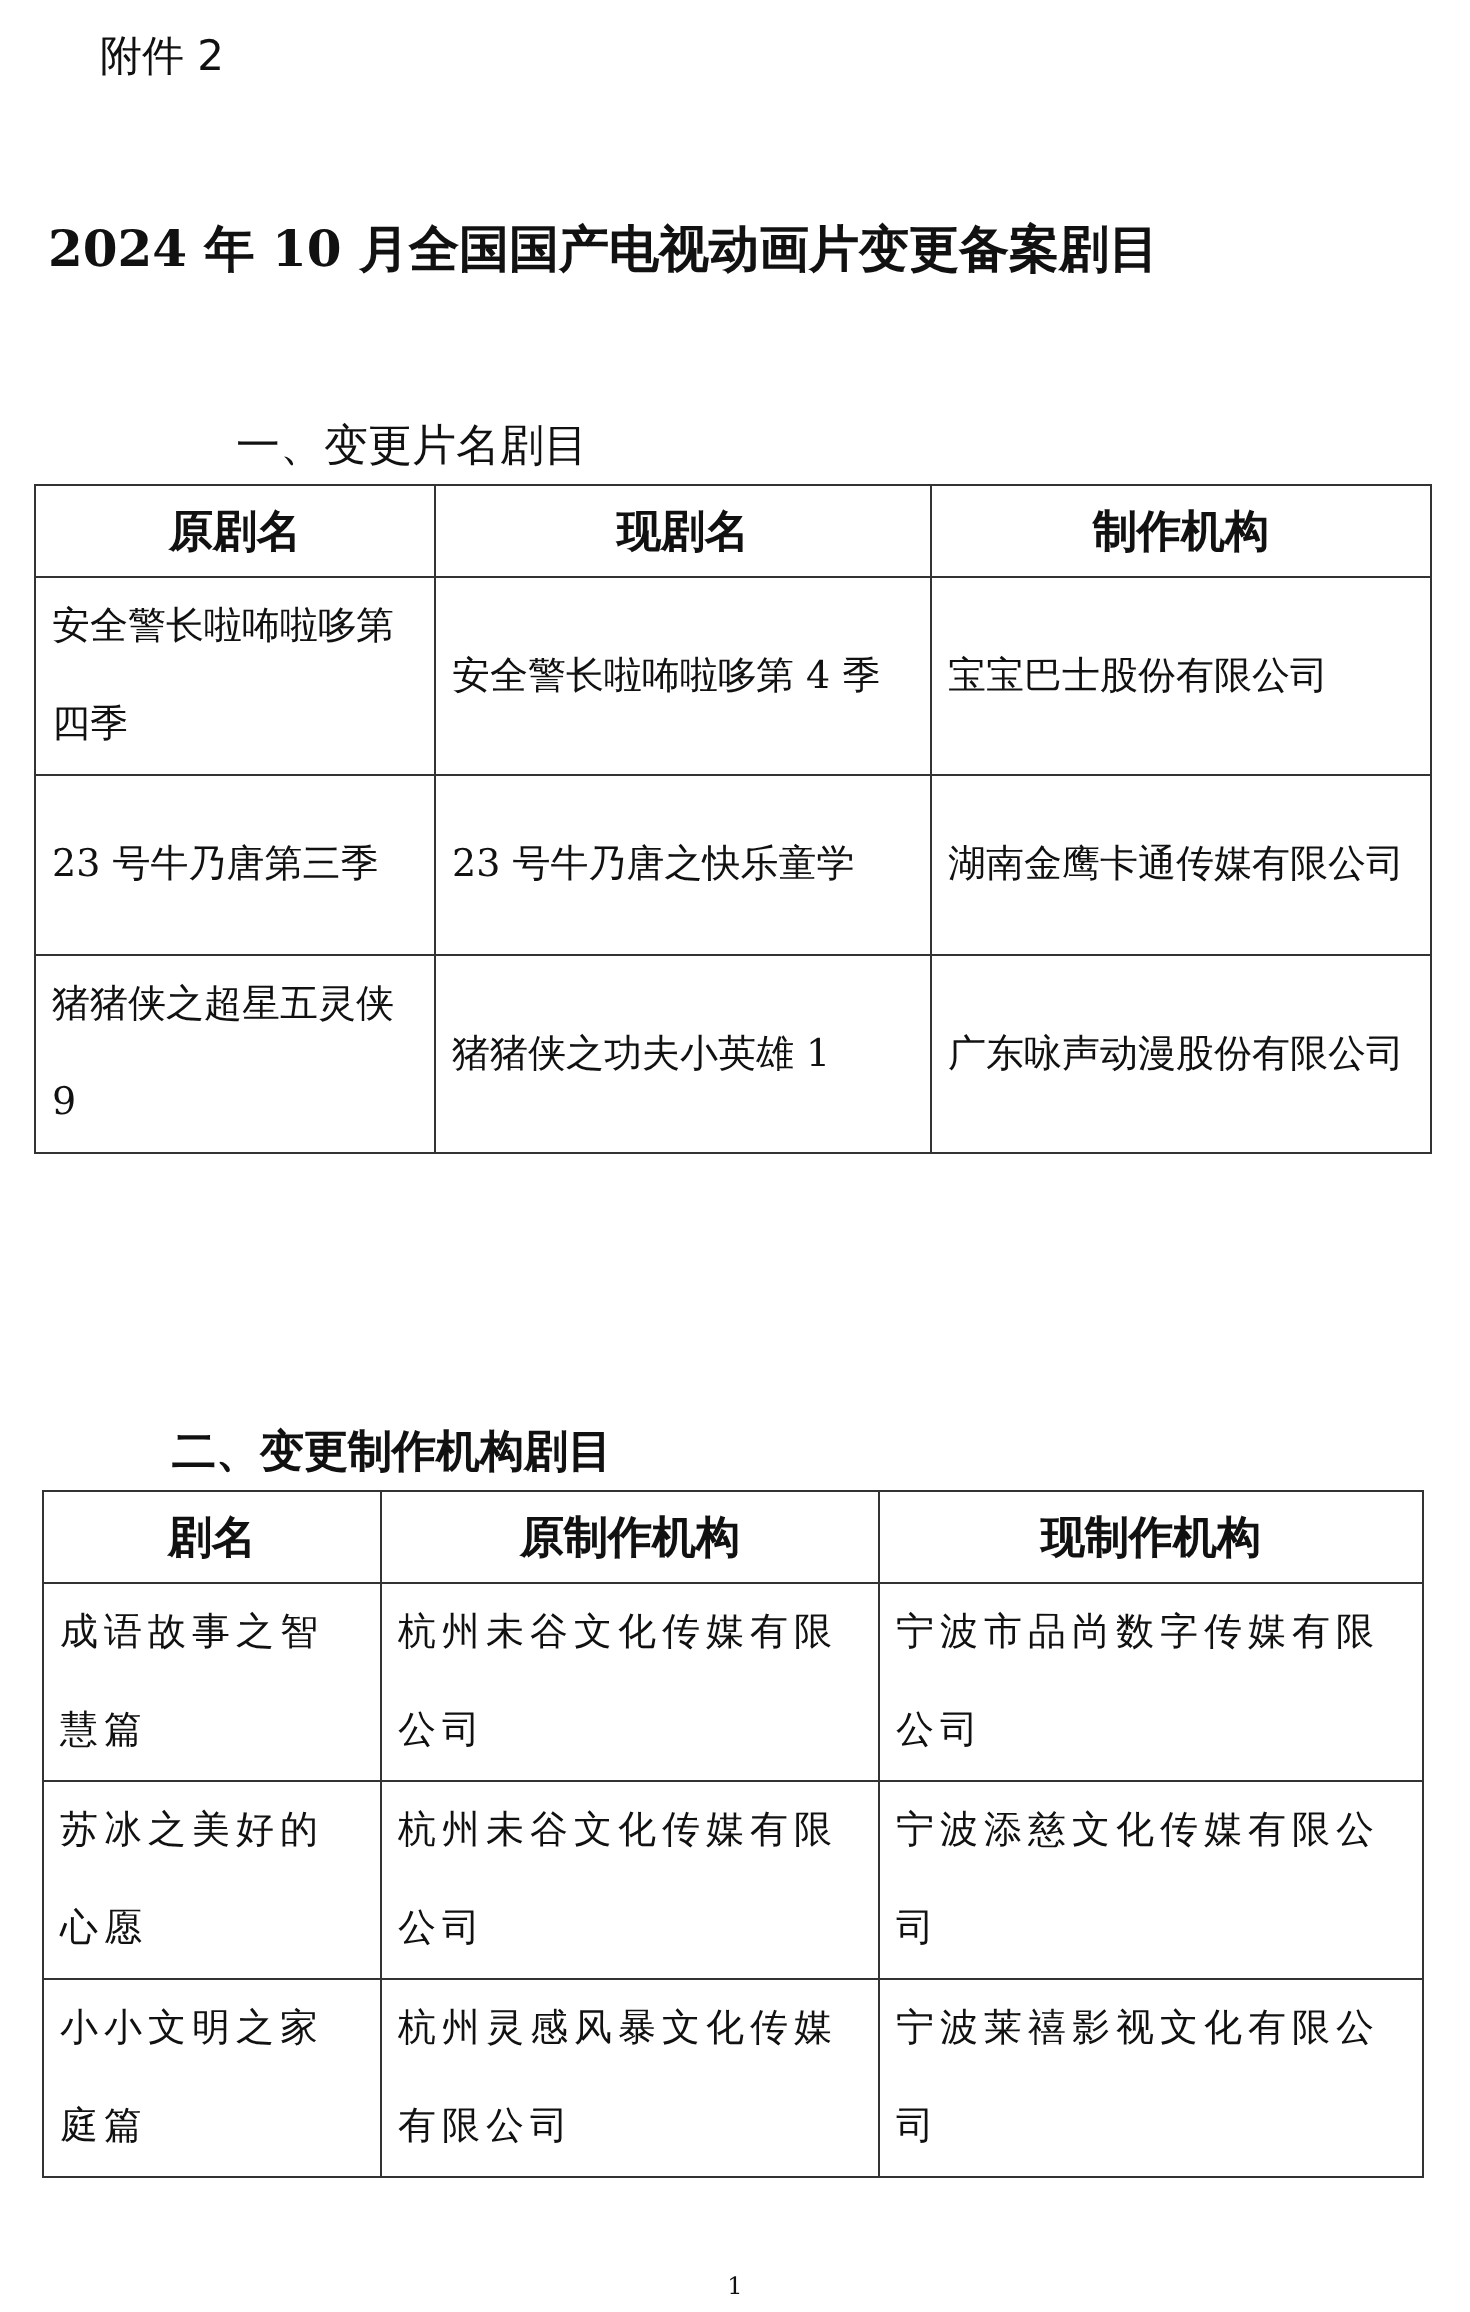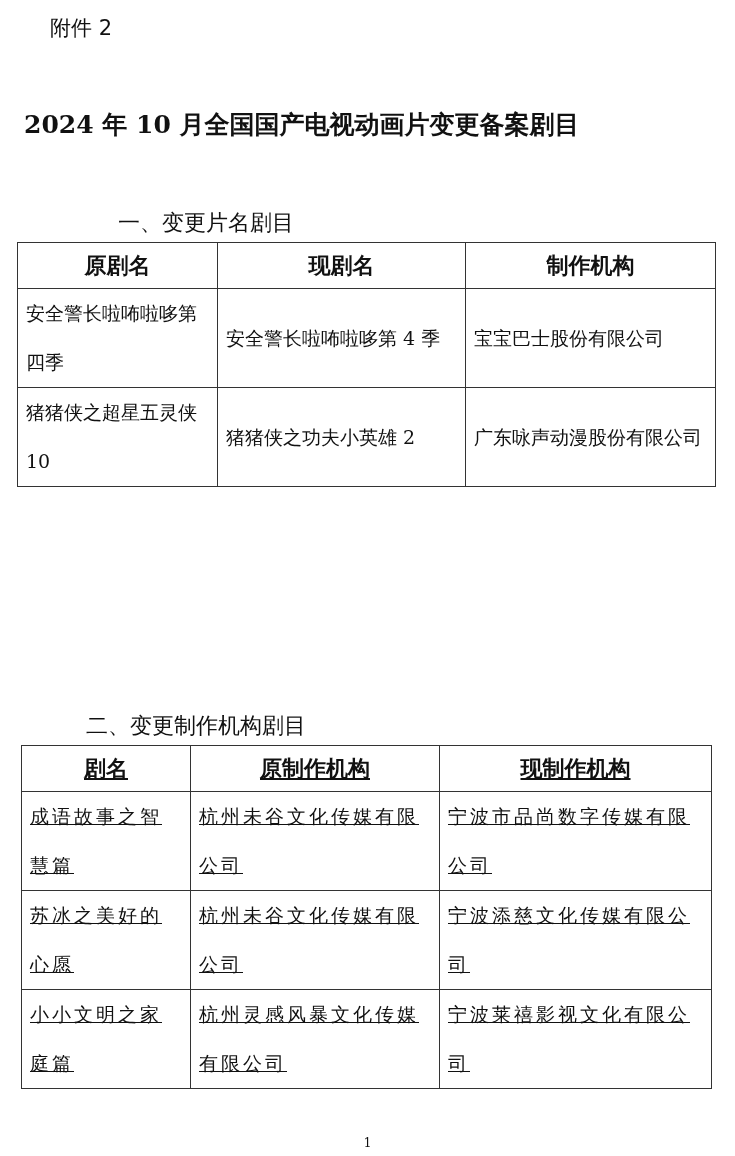--- a/index.html
+++ b/index.html
@@ -11,21 +11,21 @@
            font-size: 25px; font-weight: bold; letter-spacing: 0px; margin-left: 24px; }
   .section { position: absolute; font-size: 22px;
              font-family: "DejaVu Sans", "Liberation Sans", sans-serif; }
   table { position: absolute; border-collapse: collapse; table-layout: fixed; }
   td, th { border: 1.5px solid #333; padding: 0 8px; vertical-align: middle; }
   th { font-family: "DejaVu Sans", "Liberation Sans", sans-serif; font-size: 22px;
        font-weight: bold; text-align: center; height: 45px; }
   td { font-size: 19px; line-height: 49px; text-align: left; }
   .t1 { left: 17px; top: 242px; width: 698px; }
   .t1 tr.body td { height: 89px; }
-  .t2 { left: 21px; top: 745px; width: 690px; text-decoration: underline; }
+  .t2 { left: 21px; top: 745px; width: 690px; }
   .t2 tr.body td { height: 89px; letter-spacing: 3px; }
   .pageno { position: absolute; left: 0; width: 735px; top: 1136px; text-align: center;
             font-size: 12px; }
 </style>
 </head>
 <body>
 
 <div class="attach">附件 2</div>
 <div class="title">2024 年 10 月全国国产电视动画片变更备案剧目</div>
 
@@ -42,28 +42,33 @@
     <th>原剧名</th>
     <th>现剧名</th>
     <th>制作机构</th>
   </tr>
   <tr class="body">
     <td>安全警长啦咘啦哆第四季</td>
     <td>安全警长啦咘啦哆第 4 季</td>
     <td>宝宝巴士股份有限公司</td>
   </tr>
   <tr class="body">
-    <td>猪猪侠之超星五灵侠 10</td>
-    <td>猪猪侠之功夫小英雄 2</td>
+    <td>23 号牛乃唐第三季</td>
+    <td>23 号牛乃唐之快乐童学</td>
+    <td>湖南金鹰卡通传媒有限公司</td>
+  </tr>
+  <tr class="body">
+    <td>猪猪侠之超星五灵侠 9</td>
+    <td>猪猪侠之功夫小英雄 1</td>
     <td>广东咏声动漫股份有限公司</td>
   </tr>
 </tbody>
   </table>
 
-<div class="section" style="left:86px; top:711px;">二、变更制作机构剧目</div>
+<div class="section" style="left:86px; top:711px;font-weight:bold;">二、变更制作机构剧目</div>
 
 <table class="t2">
   <colgroup>
       <col style="width:169px">
       <col style="width:249px">
       <col style="width:272px">
     </colgroup>
   <tbody>
       <tr>
     <th>剧名</th>

